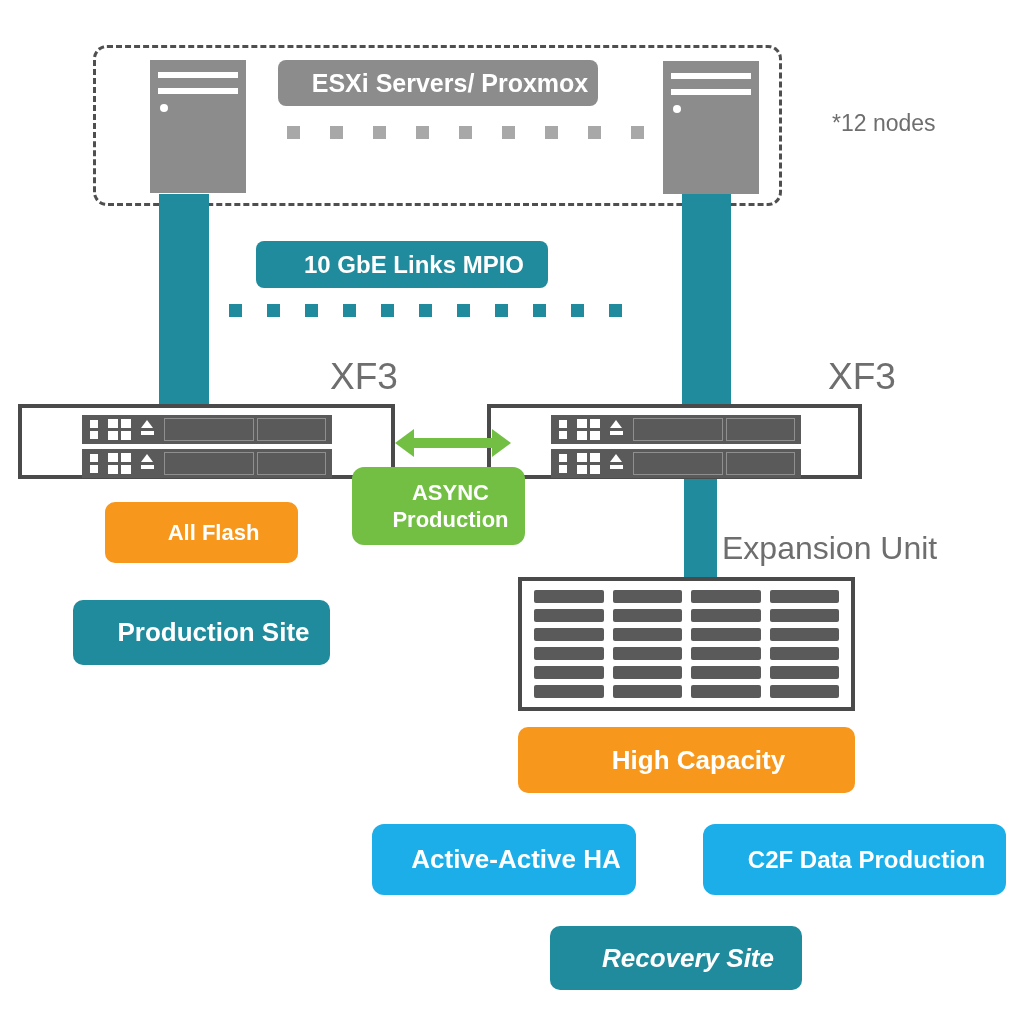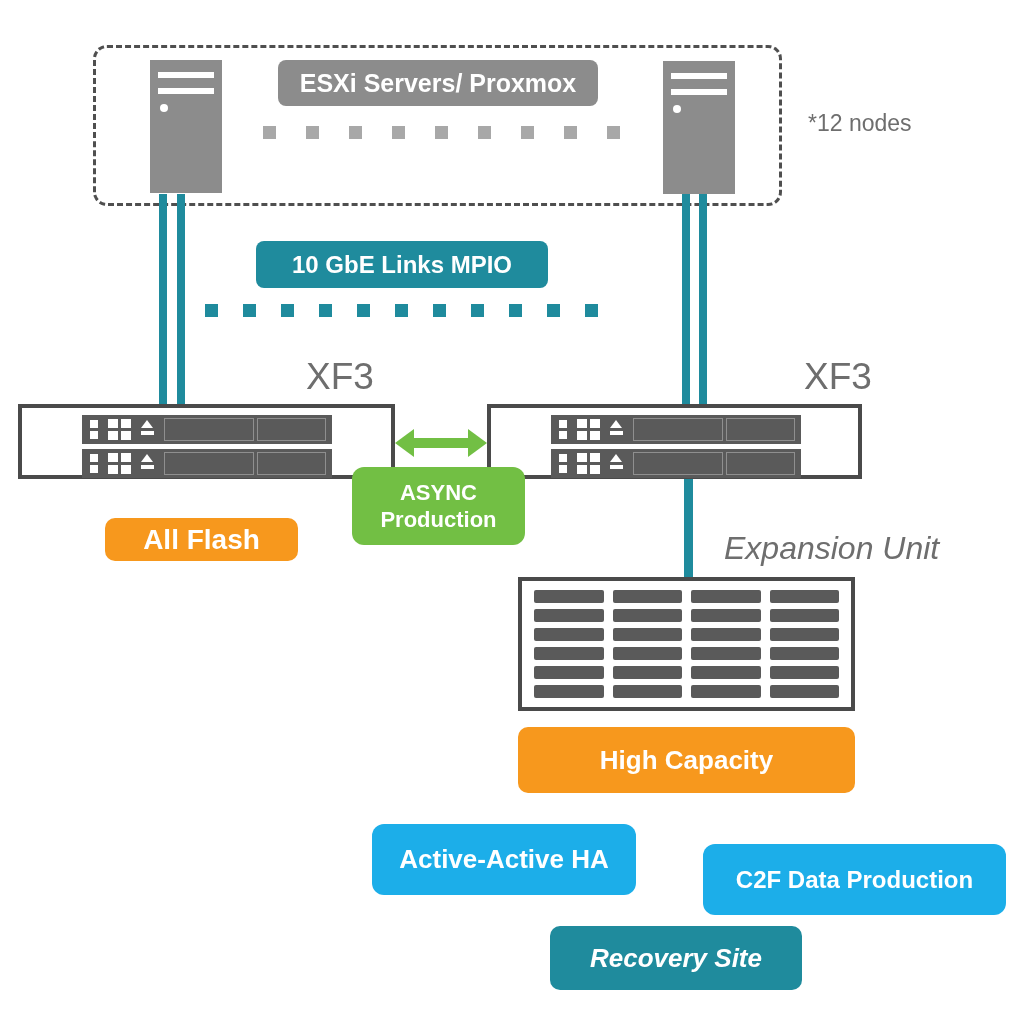--- a/index.html
+++ b/index.html
@@ -1,18 +1,18 @@
 <!DOCTYPE html>
 <html><head>
 <meta charset="utf-8">
 <style>
   html,body{margin:0;padding:0;background:#ffffff;}
   body{font-family:"Liberation Sans", sans-serif;}
   #canvas{position:relative;width:1024px;height:1024px;background:#ffffff;overflow:hidden;}
-  .abs{position:absolute;}
+  .abs{position:absolute;padding-left:24px;}
 
   
   .cluster-box{left:93px;top:45px;width:689px;height:161px;border:3px dashed #4F4F4F;border-radius:14px;box-sizing:border-box;}
 
   
   .server{width:72px;height:133px;background:var(--gray);}
   .server .stripe{position:absolute;left:8px;right:8px;height:6px;background:#ffffff;}
   .server .stripe.s1{top:12px;}
   .server .stripe.s2{top:28px;}
   .server .dot{position:absolute;left:10px;top:44px;width:8px;height:8px;border-radius:50%;background:#ffffff;}
@@ -226,21 +226,21 @@
       <span class="head-r"></span>
   </div>
 
   <div class="abs pill green z2" style="left:352px;top:467px;width:173px;height:78px;border-radius:12px;font-size:22px;flex-direction:column;line-height:1.25;">
     <span>ASYNC</span>
     <span>Production</span>
   </div>
 
   <div class="abs vline" style="left:684px;top:479px;height:99px;width:9px;"></div>
 
-  <div class="abs label exp-label" style="left:724px;top:530px;font-style:italic;">Expansion Unit</div>
+  <div class="abs label exp-label" style="left:698px;top:530px;">Expansion Unit</div>
 
   <div class="abs exp-box" style="left:518px;top:577px;width:337px;height:134px;">
     <div class="disk-grid">
         <span class="disk"></span>
         <span class="disk"></span>
         <span class="disk"></span>
         <span class="disk"></span>
         <span class="disk"></span>
         <span class="disk"></span>
         <span class="disk"></span>
@@ -257,34 +257,37 @@
         <span class="disk"></span>
         <span class="disk"></span>
         <span class="disk"></span>
         <span class="disk"></span>
         <span class="disk"></span>
         <span class="disk"></span>
         <span class="disk"></span>
       </div>
   </div>
 
-  <div class="abs pill orange" style="left:105px;top:502px;width:193px;height:43px;border-radius:10px;font-size:28px;margin-top:16px;">
+  <div class="abs pill orange" style="left:105px;top:502px;width:193px;height:61px;border-radius:10px;font-size:22px;">
     <span>All Flash</span>
   </div>
 
+  <div class="abs pill teal" style="left:73px;top:600px;width:257px;height:65px;border-radius:10px;font-size:26px;">
+    <span>Production Site</span>
+  </div>
 
   <div class="abs pill orange" style="left:518px;top:727px;width:337px;height:66px;border-radius:10px;font-size:26px;text-align:center;">
     <span>High Capacity</span>
   </div>
 
   <div class="abs pill blue" style="left:372px;top:824px;width:264px;height:71px;border-radius:12px;font-size:26px;">
     <span>Active-Active HA</span>
   </div>
 
-  <div class="abs pill blue" style="left:703px;top:824px;width:303px;height:71px;border-radius:12px;font-size:24px;margin-top:20px;">
+  <div class="abs pill blue" style="left:703px;top:824px;width:303px;height:71px;border-radius:12px;font-size:24px;">
     <span>C2F Data Production</span>
   </div>
 
   <div class="abs pill teal" style="left:550px;top:926px;width:252px;height:64px;border-radius:10px;font-size:26px;font-style:italic;">
     <span>Recovery Site</span>
   </div>
 
 </div>
 
 </body></html>

